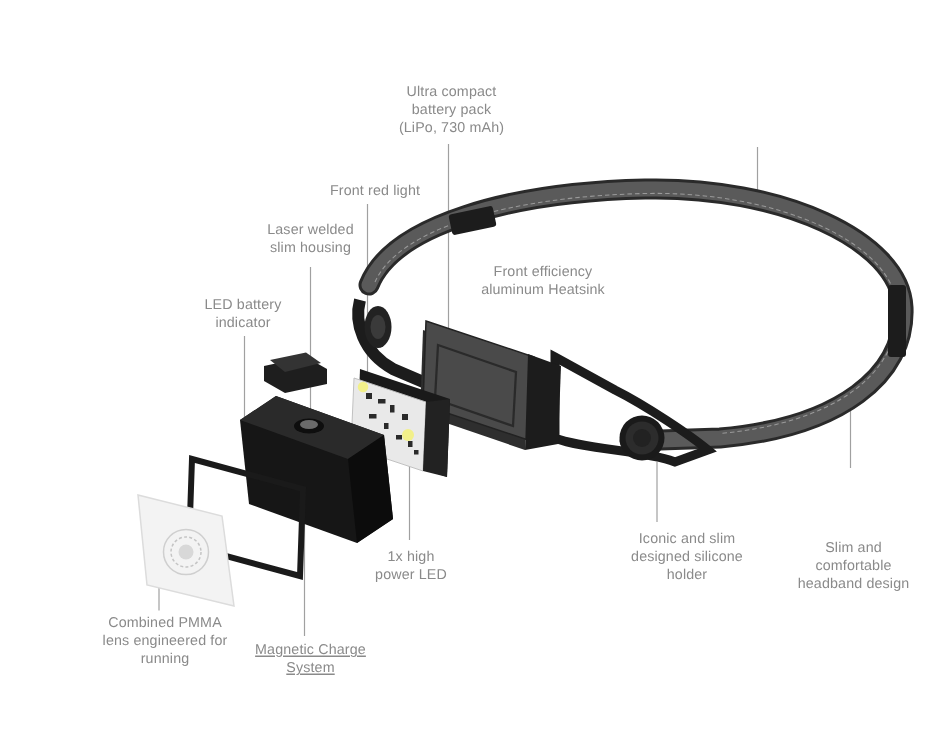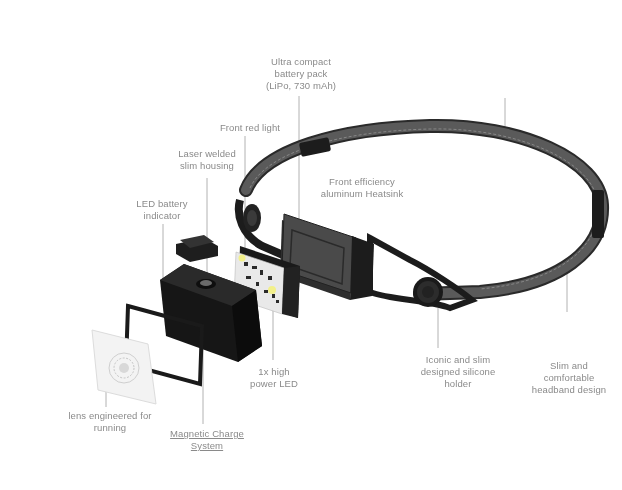--- a/index.html
+++ b/index.html
@@ -140,20 +140,21 @@
     <span>designed silicone</span>
     <span>holder</span>
   </div>
 
   <div class="label" style="left:244px; top:366px; width:60px;">
     <span>1x high</span>
     <span>power LED</span>
   </div>
 
   <div class="label" style="left:56px; top:410px; width:108px;">
+    <span>Combined PMMA</span>
     <span>lens engineered for</span>
     <span>running</span>
   </div>
 
   <div class="label" style="left:162px; top:428px; width:90px;text-decoration:underline;">
     <span>Magnetic Charge</span>
     <span>System</span>
   </div>
 
 </div>

